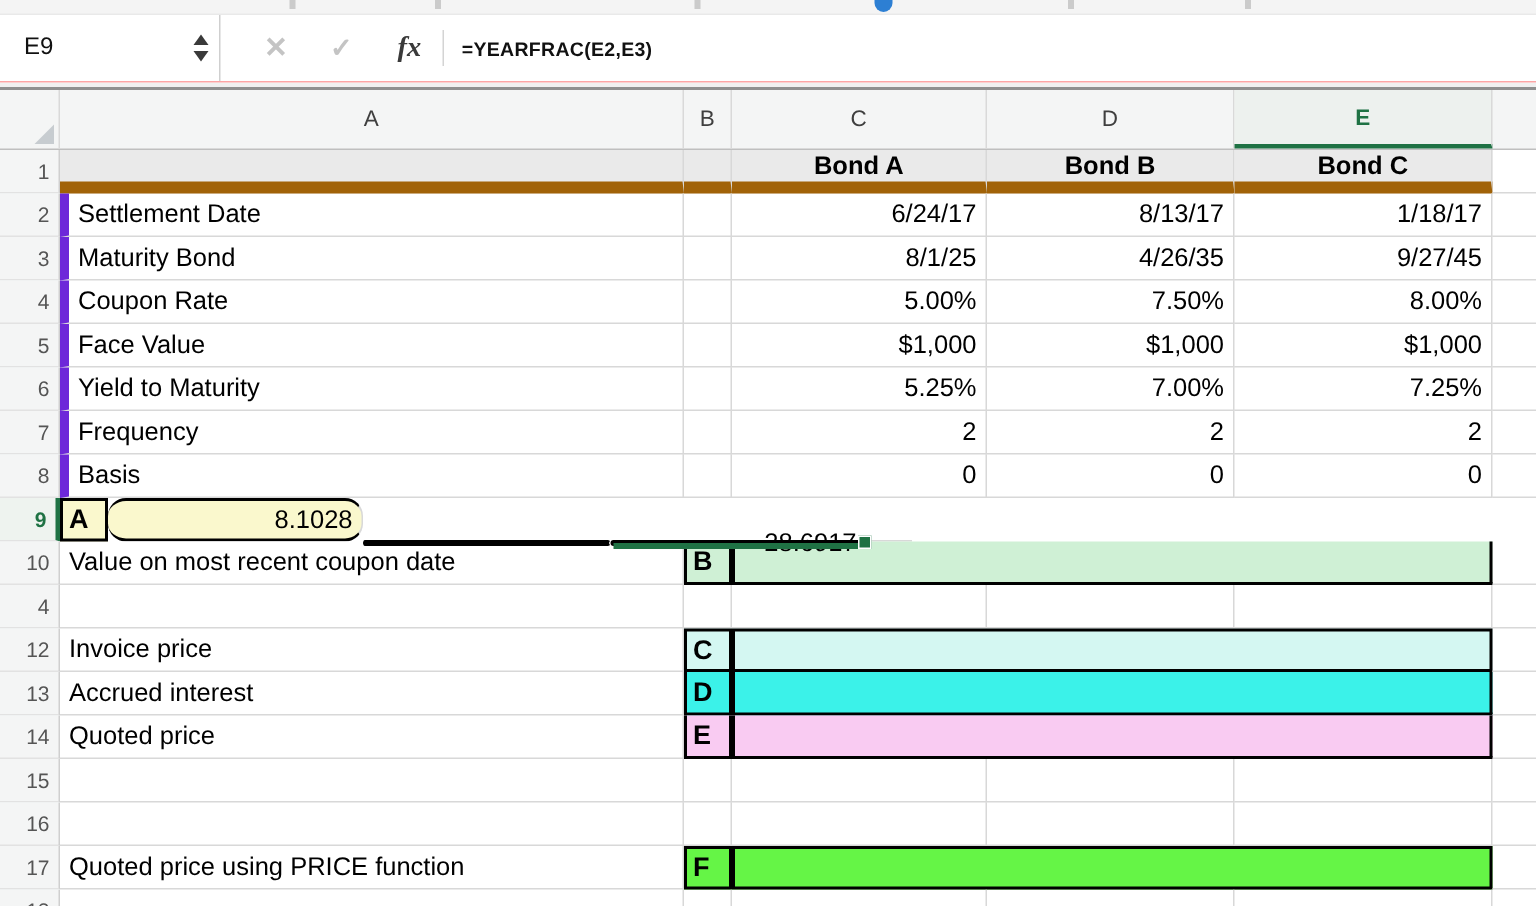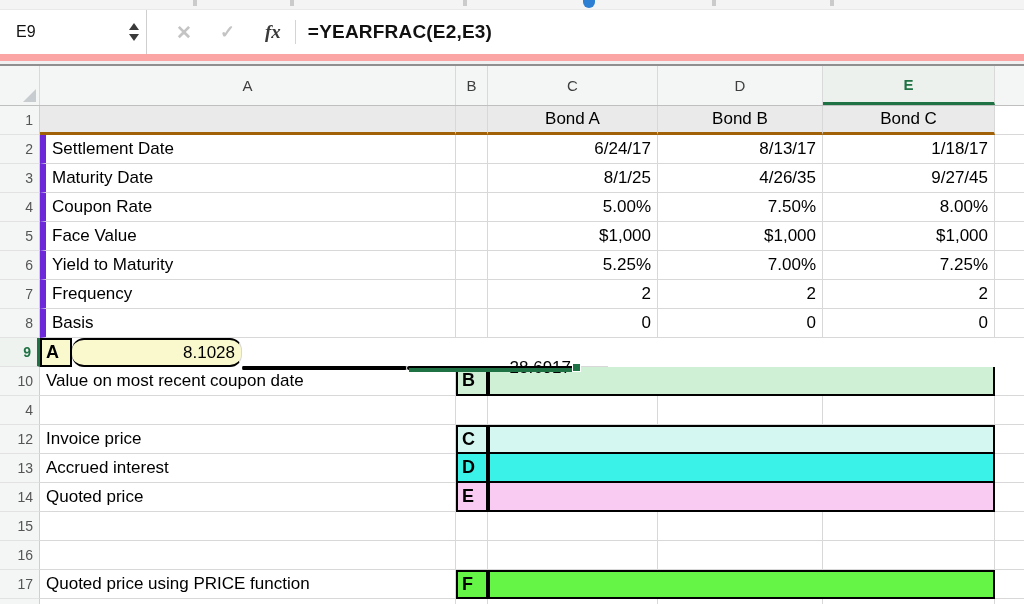--- a/index.html
+++ b/index.html
@@ -5,37 +5,37 @@
   * { margin:0; padding:0; }
   html,body { width:1024px; height:604px; overflow:hidden; background:#fff;
               font-family:"Liberation Sans", sans-serif; }
 
   
   #topstrip { height:9px; background:#f4f4f4; border-bottom:1px solid #e9e9e9; position:relative; }
   .tmark { position:absolute; top:0; width:4px; height:6px; background:#b9b9b9; opacity:.7; }
   .tmark.blue { width:12px; height:8px; border-radius:0 0 6px 6px; background:#2d7fd3; opacity:1; }
 
   
-  #fbar { height:44px; background:#fff; border-bottom:7px solid #fca5a5; position:relative;padding-left:20px; }
+  #fbar { height:44px; background:#fff; border-bottom:1px solid #fca5a5; position:relative;padding-left:20px; }
   #namebox { position:absolute; left:0; top:0; bottom:0; width:146px; border-right:1px solid #cfcfcf;
              display:flex; align-items:center; background:#fff; }
   #nbtext { padding-left:16px; font-size:16px; color:#111; }
   #stepper { position:absolute; right:7px; top:50%; transform:translateY(-50%);
              display:flex; flex-direction:column; gap:4px; cursor:pointer; }
   .tu { width:0; height:0; border-left:5px solid transparent; border-right:5px solid transparent;
         border-bottom:7px solid #3a3a3a; }
   .td { width:0; height:0; border-left:5px solid transparent; border-right:5px solid transparent;
         border-top:7px solid #3a3a3a; }
   #fbicons { position:absolute; left:176px; top:0; bottom:0; display:flex; align-items:center; }
   .fbx { color:#c4c4c4; font-size:19px; font-weight:700; margin-right:28px; }
   .fbcheck { color:#c4c4c4; font-size:18px; font-weight:700; margin-right:30px; }
   .fbfx { font-family:"Liberation Serif", serif; font-style:italic; font-weight:700;
           font-size:19px; color:#3a3a3a; margin-right:14px; }
   .fbdiv { width:1px; height:24px; background:#d4d4d4; margin-right:12px; }
-  #formulatext { font-size:19px; font-weight:700; color:#111; letter-spacing:.2px; }
+  #formulatext { font-size:13px; font-weight:700; color:#111; letter-spacing:.2px; }
 
   #sepband { height:3px; background:#f0f0f0; border-bottom:2px solid #8f8f8f; }
 
   
   #chead { height:40px; display:flex; background:var(--header_fill); border-bottom:1px solid #bfbfbf; box-sizing:border-box; }
   .hc { box-sizing:border-box; border-right:1px solid #d9d9d9; display:flex; align-items:center;
         justify-content:center; font-size:15px; color:#3f3f3f; }
   .hc0 { width:40px; position:relative; }
   .tri { position:absolute; right:3px; bottom:3px; width:0; height:0;
          border-bottom:13px solid #c7ccd0; border-left:13px solid transparent; }
@@ -55,21 +55,21 @@
           border-bottom:1px solid var(--grid); display:flex; align-items:center; font-size:17px;
           color:#000; overflow:hidden; white-space:nowrap; flex:none; }
   .cA { width:416px; padding:0 4px 0 6px; }
   .cB { width:32px; }
   .cC { width:170px; } .cD { width:165px; } .cE { width:172px; }
   .cF { width:29px; border-right:none; }
   .val { justify-content:flex-end; padding:0 6px; }
   .blleft { border-left:6px solid #6d28d9; }
 
   
-  .h1 { background:var(--row1_fill); border-bottom:3px solid #a16207; font-weight:400; justify-content:center; }
+  .h1 { background:var(--row1_fill); border-bottom:8px solid #a16207; font-weight:700; justify-content:center; }
 
   
   .key { border:2px solid #000; font-weight:700; font-size:18px; padding-left:4px; }
   .nt { border-top:none !important; }
 
   
   .block { width:507px; box-sizing:border-box; border:2px solid #000; flex:none; position:relative; }
 
   
   .v9 { border-top:2px solid #000; border-bottom:2px solid #000; background:var(--yellow);
@@ -147,21 +147,21 @@
   <div class="cell cA blleft">Settlement Date</div>
   <div class="cell cB"></div>
   <div class="cell cC val">6/24/17</div>
   <div class="cell cD val">8/13/17</div>
   <div class="cell cE val">1/18/17</div>
   <div class="cell cF"></div>
 </div>
 
 <div class="r">
   <div class="gut">3</div>
-  <div class="cell cA blleft">Maturity Date</div>
+  <div class="cell cA blleft">Maturity Bond</div>
   <div class="cell cB"></div>
   <div class="cell cC val">8/1/25</div>
   <div class="cell cD val">4/26/35</div>
   <div class="cell cE val">9/27/45</div>
   <div class="cell cF"></div>
 </div>
 
 <div class="r">
   <div class="gut">4</div>
   <div class="cell cA blleft">Coupon Rate</div>

